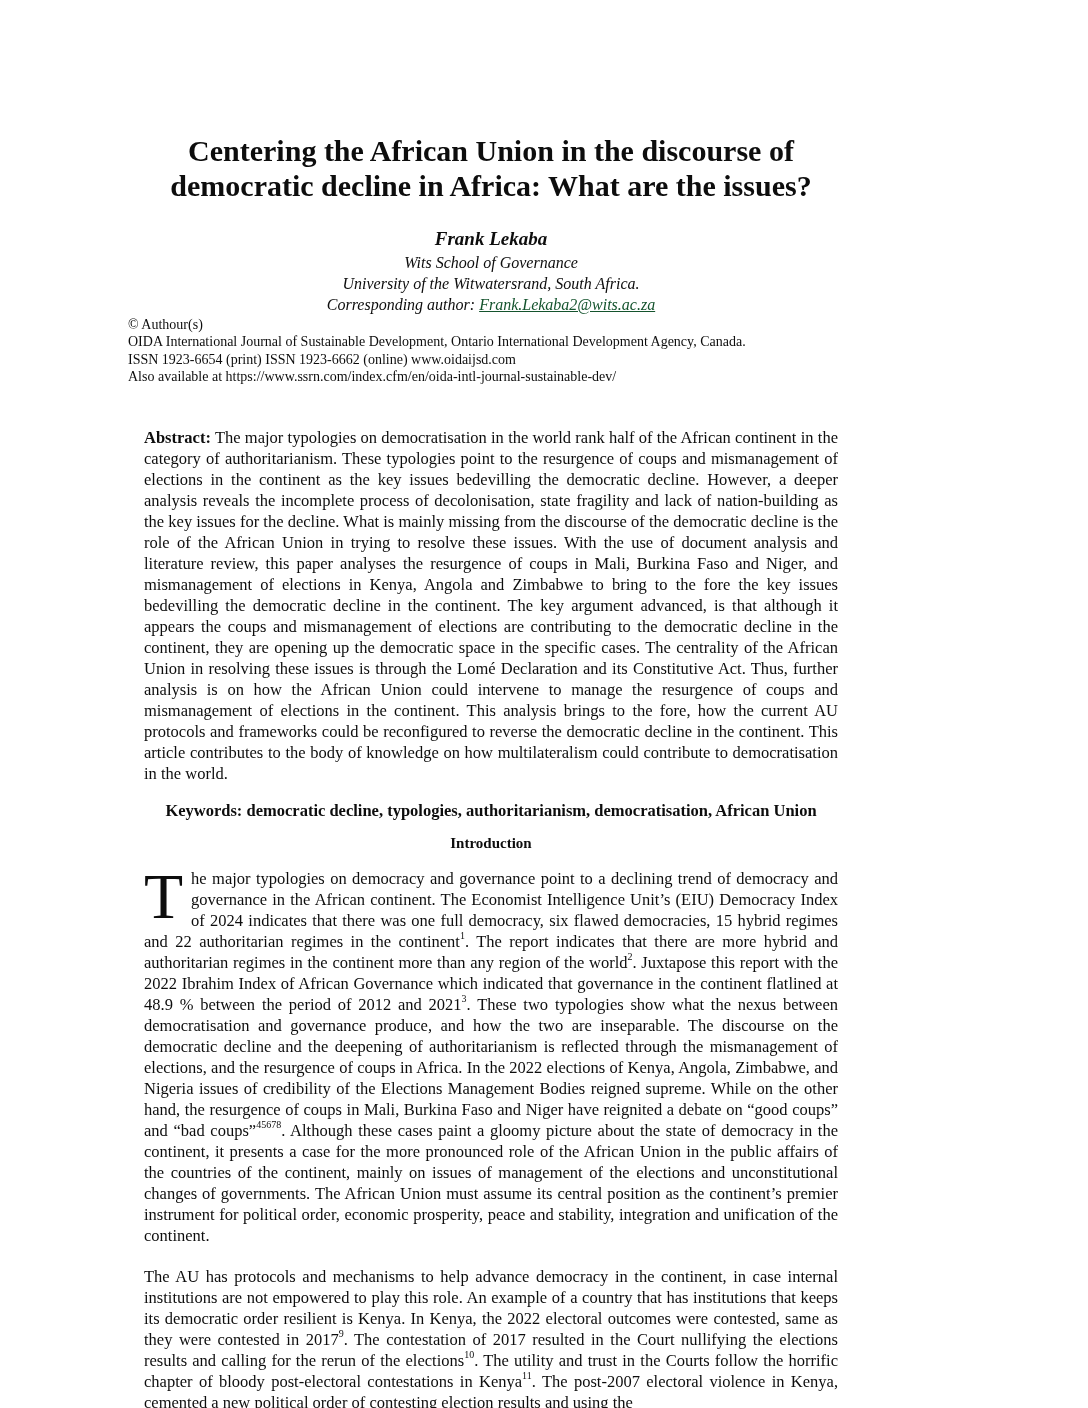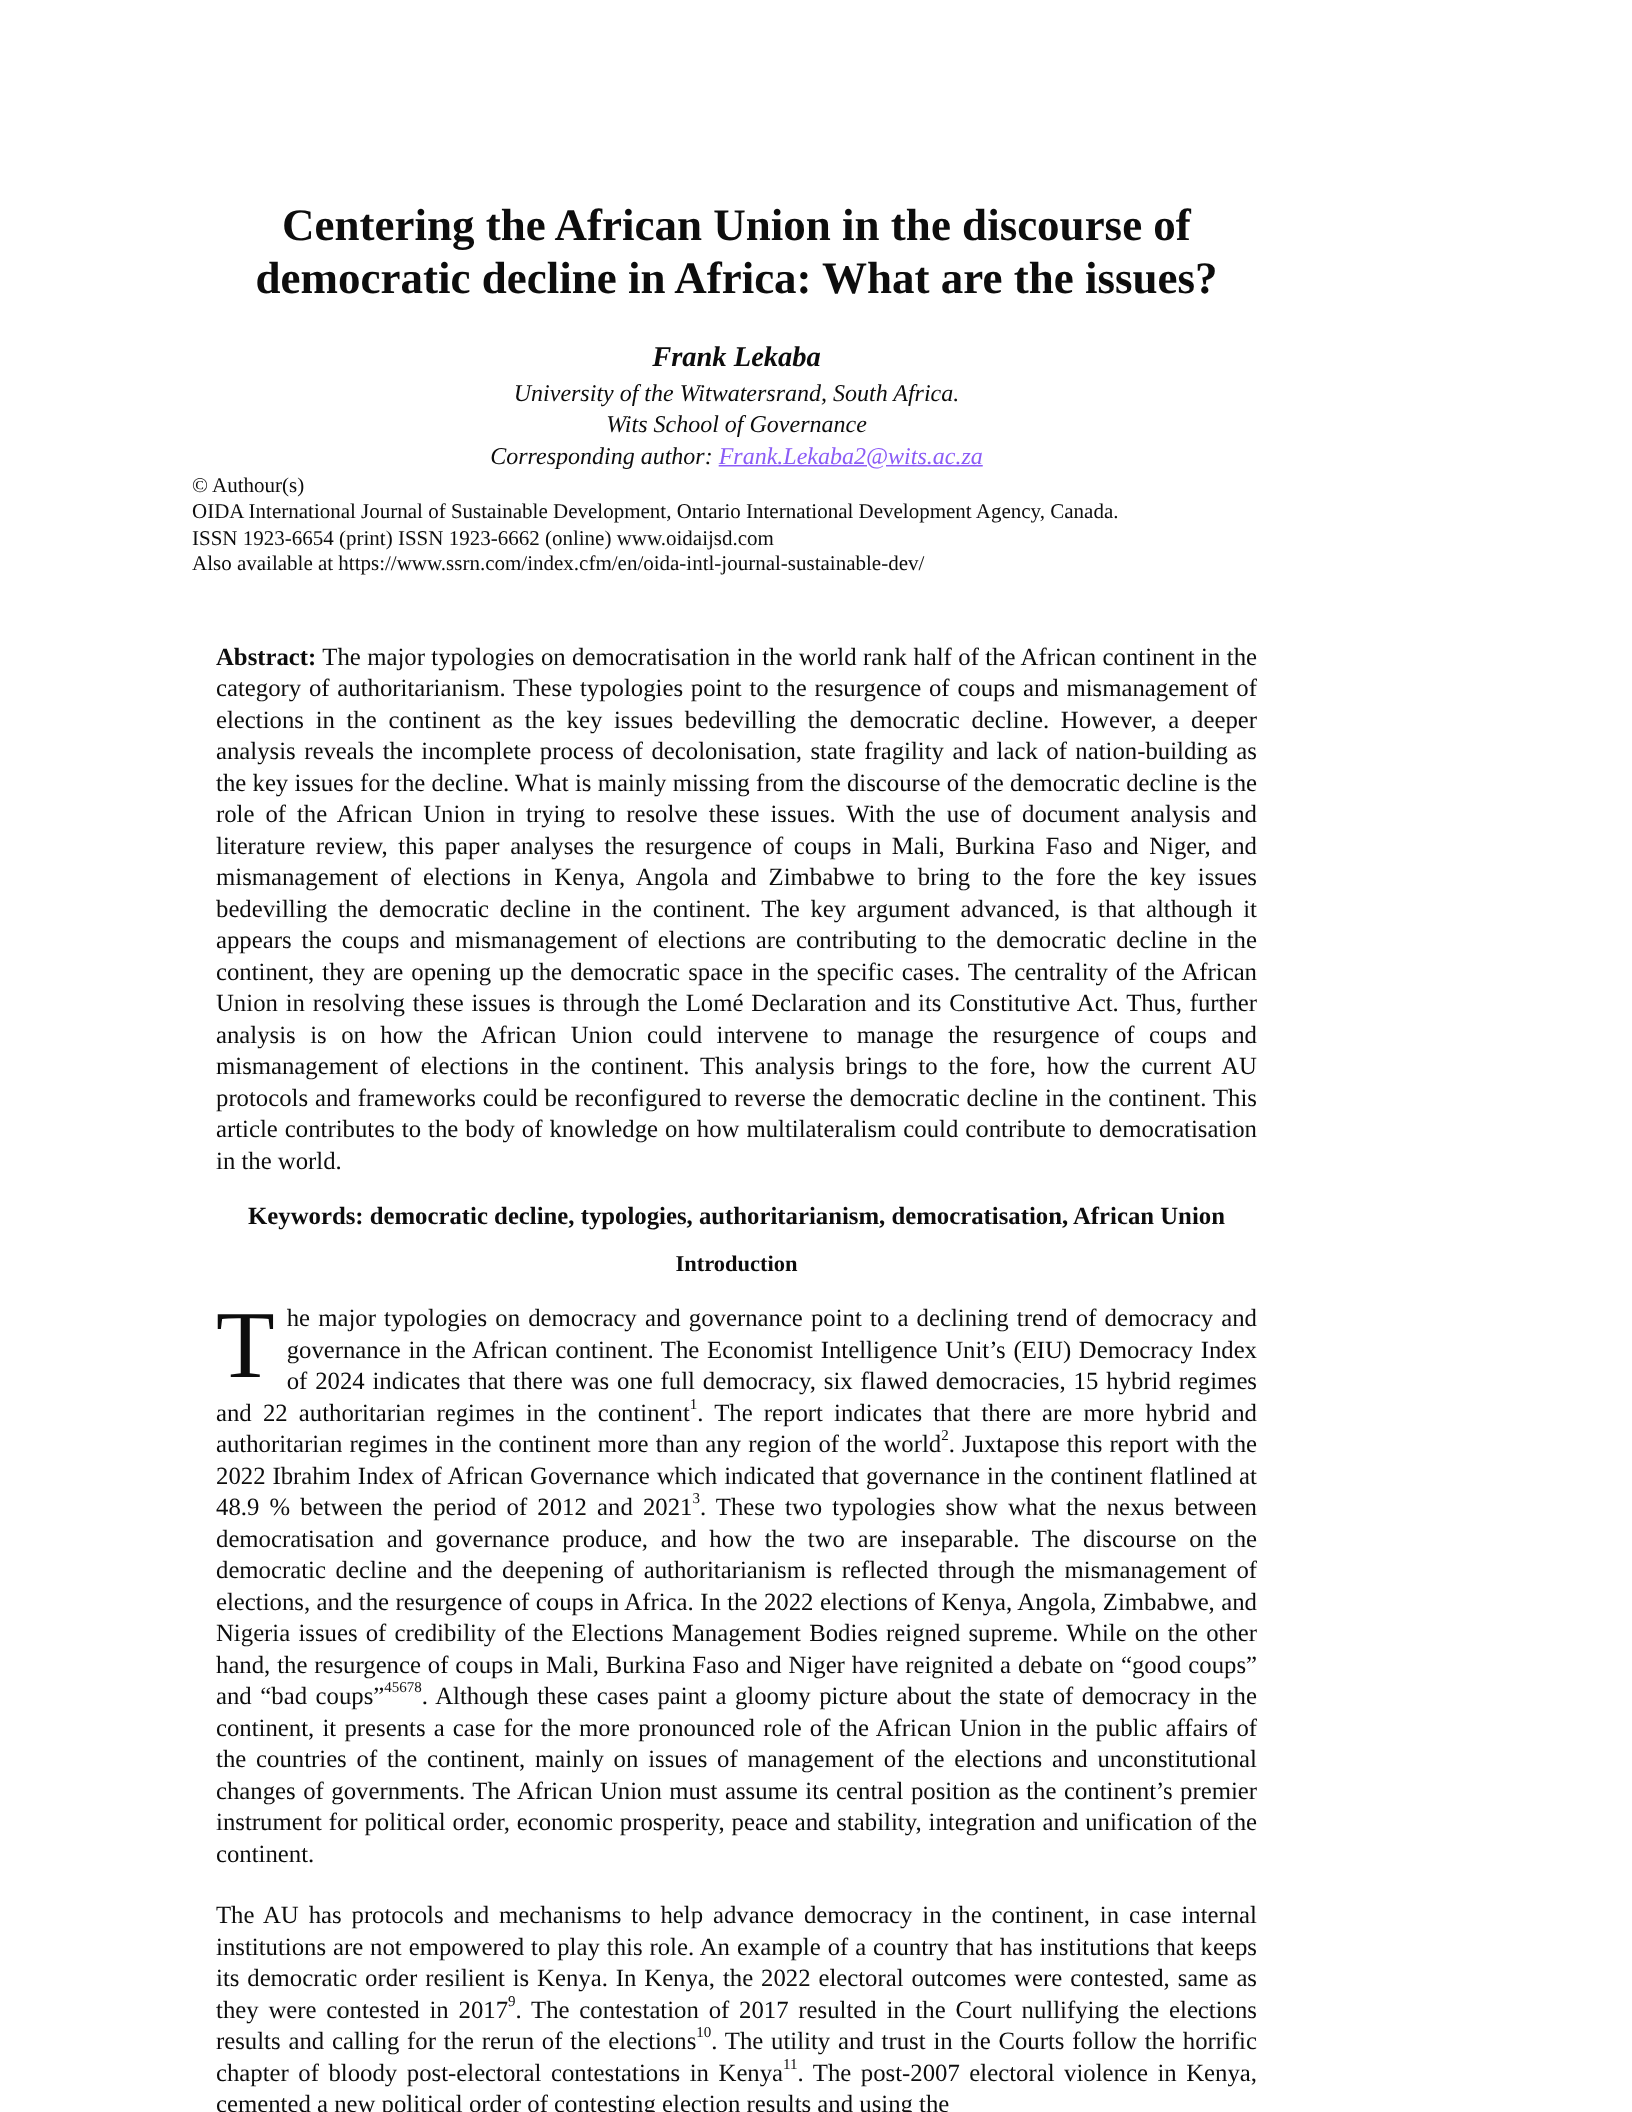--- a/index.html
+++ b/index.html
@@ -79,23 +79,23 @@
 </style>
 </head>
 <body>
 
 <div class="page" style="color: rgb(13, 13, 13);">
 
   <h1 class="title">Centering the African Union in the discourse of democratic decline in Africa: What are the issues?</h1>
 
   <div class="author-block">
     <div class="author-name">Frank Lekaba</div>
+    <div>Wits School of Governance</div>
     <div>University of the Witwatersrand, South Africa.</div>
-    <div>Wits School of Governance</div>
-    <div><span>Corresponding author: </span><a class="email-link" href="#" style="color: #8b5cf6;">Frank.Lekaba2@wits.ac.za</a></div>
+    <div><span>Corresponding author: </span><a class="email-link" href="#" style="color: #14532d;">Frank.Lekaba2@wits.ac.za</a></div>
   </div>
 
   <div class="publisher-block">
     <div>© Authour(s)</div>
     <div>OIDA International Journal of Sustainable Development, Ontario International Development Agency, Canada.</div>
     <div>ISSN 1923-6654 (print) ISSN 1923-6662 (online) www.oidaijsd.com</div>
     <div>Also available at https://www.ssrn.com/index.cfm/en/oida-intl-journal-sustainable-dev/</div>
   </div>
 
   <p class="body-text abstract"><b>Abstract:</b><span> The major typologies on democratisation in the world rank half of the African continent in the category of authoritarianism. These typologies point to the resurgence of coups and mismanagement of elections in the continent as the key issues bedevilling the democratic decline. However, a deeper analysis reveals the incomplete process of decolonisation, state fragility and lack of nation-building as the key issues for the decline. What is mainly missing from the discourse of the democratic decline is the role of the African Union in trying to resolve these issues. With the use of document analysis and literature review, this paper analyses the resurgence of coups in Mali, Burkina Faso and Niger, and mismanagement of elections in Kenya, Angola and Zimbabwe to bring to the fore the key issues bedevilling the democratic decline in the continent. The key argument advanced, is that although it appears the coups and mismanagement of elections are contributing to the democratic decline in the continent, they are opening up the democratic space in the specific cases. The centrality of the African Union in resolving these issues is through the Lomé Declaration and its Constitutive Act. Thus, further analysis is on how the African Union could intervene to manage the resurgence of coups and mismanagement of elections in the continent. This analysis brings to the fore, how the current AU protocols and frameworks could be reconfigured to reverse the democratic decline in the continent. This article contributes to the body of knowledge on how multilateralism could contribute to democratisation in the world.</span></p>

